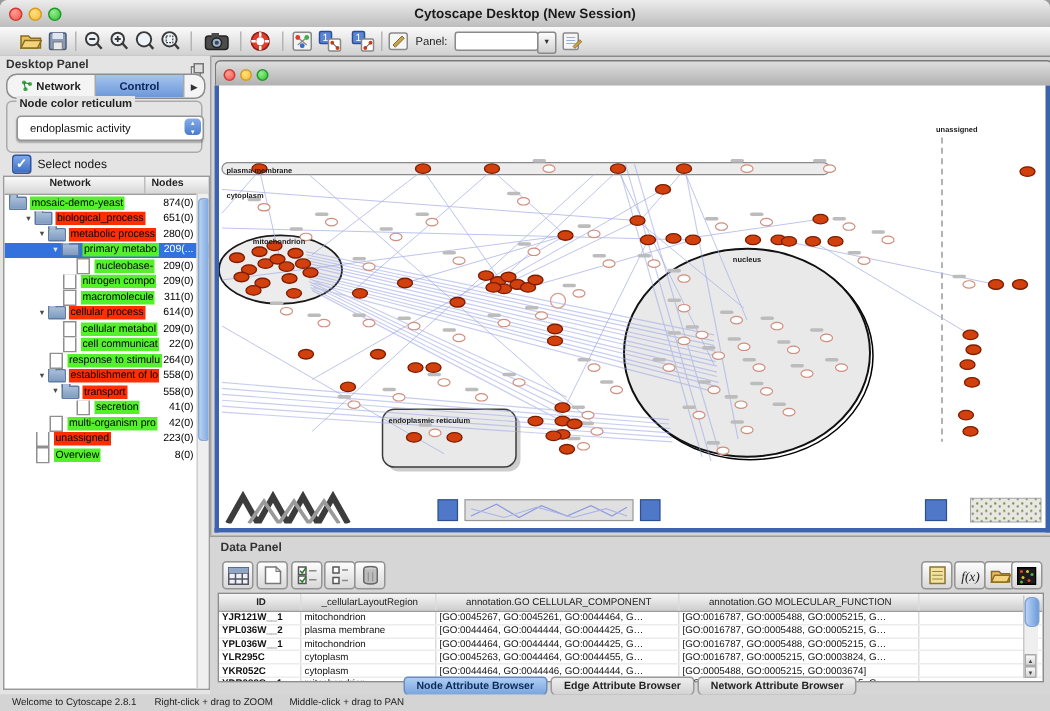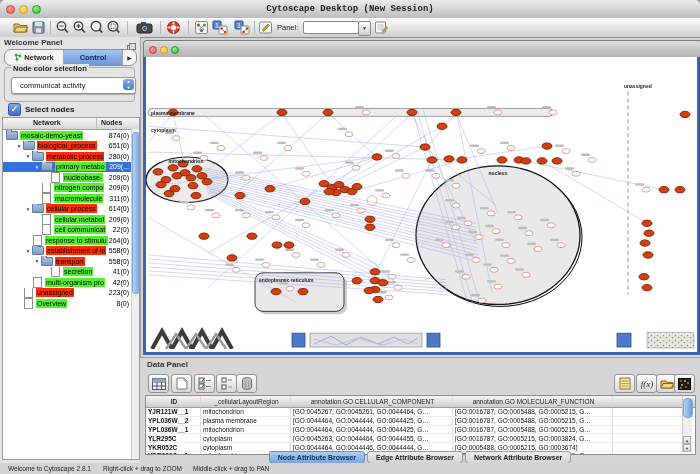--- a/index.html
+++ b/index.html
@@ -4,21 +4,21 @@
 <style>
   html,body{margin:0;padding:0;background:#9a9a9a;font-family:"Liberation Sans",sans-serif;}
   .app{position:relative;width:700px;height:474px;background:#d4d4d4;overflow:hidden;border-radius:5px 5px 0 0;}
   .abs{position:absolute;}
   
   .titlebar{left:0;top:0;width:700px;height:18px;background:linear-gradient(#ececec,#bdbdbd);border-bottom:1px solid #7d7d7d;border-radius:5px 5px 0 0;}
   .tl{width:7px;height:7px;border-radius:50%;top:5px;}
   .tl.r{background:radial-gradient(circle at 35% 30%,#ff9d96,#f9564c);border:0.5px solid #ce3a30;}
   .tl.y{background:radial-gradient(circle at 35% 30%,#ffe083,#f9bc33);border:0.5px solid #d79c1e;}
   .tl.g{background:radial-gradient(circle at 35% 30%,#95ee8e,#32c337);border:0.5px solid #1f9a28;}
-  .win-title{width:100%;text-align:center;top:4px;font-size:9px;font-weight:bold;color:#1a1a1a;font-family:Liberation Mono, monospace;}
+  .win-title{width:100%;text-align:center;top:4px;font-size:9px;font-weight:bold;color:#1a1a1a;}
   
   .toolbar{left:0;top:18px;width:700px;height:19px;background:linear-gradient(#fbfbfb,#d0d0d0);border-bottom:1px solid #8b8b8b;}
   .tb-ic{top:2px;width:15px;height:15px;}
   .tb-sep{top:3px;width:1px;height:13px;background:#b5b5b5;}
   .search-label{top:5px;font-size:7.5px;color:#222;}
   .search-input{left:303px;top:3px;width:50px;height:11px;border:1px solid #8a8a8a;border-radius:2px;background:#fff;font-size:7px;padding:0 2px;}
   .drop-btn{left:358px;top:3px;width:11px;height:13px;background:linear-gradient(#fdfdfd,#cfcfcf);border:1px solid #8a8a8a;border-radius:2px;font-size:5px;color:#333;text-align:center;line-height:13px;}
   
   .control-panel{left:0;top:37px;width:140px;height:426px;background:#e4e4e4;border-right:1px solid #a2a2a2;}
   .cp-header-text{left:4px;top:1px;font-size:8px;font-weight:bold;color:#333;}
@@ -26,21 +26,21 @@
   .cp-tabs{left:4px;top:12px;width:131px;height:15px;background:#f4f4f4;border:1px solid #8d8d8d;border-radius:7px;display:flex;overflow:hidden;}
   .cp-tab{flex:1;display:flex;align-items:center;justify-content:center;font-size:7.5px;font-weight:bold;color:#222;border-right:1px solid #a8a8a8;gap:2px;}
   .cp-tab.sel{background:linear-gradient(#a6c4f0,#6b97d8);color:#09255a;}
   .cp-tab-arrow{width:13px;display:flex;align-items:center;justify-content:center;font-size:6px;color:#333;}
   .groupbox{left:4px;top:30px;width:129px;height:33px;border:1px solid #ababab;border-radius:4px;}
   .groupbox-title{left:6px;top:-4px;background:#e4e4e4;padding:0 2px;font-size:7.5px;font-weight:bold;color:#222;}
   .dropdown{left:6px;top:9px;width:115px;height:15px;background:#fff;border:1px solid #939393;border-radius:3px;box-shadow:0 1px 1px rgba(0,0,0,.25);font-size:7.5px;color:#111;line-height:15px;padding-left:8px;}
   .stepper{right:1px;top:1px;width:11px;height:11px;background:linear-gradient(#86acе8,#4a7bce);background:linear-gradient(#86ace8,#4a7bce);border-radius:3px;color:#fff;font-size:4px;line-height:5.5px;text-align:center;}
   .cb-row{left:8px;top:66px;display:flex;align-items:center;gap:4px;}
   .checkbox{width:11px;height:11px;border-radius:2.5px;background:linear-gradient(#7fa8e6,#3c6fc4);border:1px solid #2d55a0;color:#fff;font-size:9px;line-height:10px;text-align:center;font-weight:bold;}
-  .cb-label{font-size:8px;color:#111;font-weight:bold;}
+  .cb-label{font-size:8px;color:#111;}
   .tree{left:2px;top:80px;width:136px;height:341px;background:#fff;border:1px solid #9a9a9a;overflow:hidden;}
   .tree-head{position:relative;height:11px;background:linear-gradient(#fafafa,#d6d6d6);border-bottom:1px solid #9d9d9d;font-size:7px;font-weight:bold;color:#222;}
   .th-net{position:absolute;left:30px;top:1px;}
   .th-nodes{position:absolute;left:98px;top:1px;}
   .th-div{position:absolute;left:93px;top:0;width:1px;height:11px;background:#bdbdbd;}
   .trow{position:relative;height:10.5px;display:flex;align-items:center;white-space:nowrap;overflow:hidden;}
   .trow.sel{background:#3372dd;}
   .tri{display:inline-block;width:8px;font-size:5px;color:#4a4a4a;text-align:center;flex:none;}
   .trow.sel .tri{color:#dbe6fa;}
   .sp{display:inline-block;width:8px;flex:none;}
@@ -176,21 +176,21 @@
     <span class="abs tb-ic" style="left:374px;"><svg width="15" height="15">
           <rect x="1.5" y="2" width="10" height="11" rx="1" fill="#f6f6f6" stroke="#8a8a8a"></rect>
           <line x1="3.5" y1="5" x2="9.5" y2="5" stroke="#9bb0d0" stroke-width="0.8"></line>
           <line x1="3.5" y1="7" x2="9.5" y2="7" stroke="#9bb0d0" stroke-width="0.8"></line>
           <line x1="3.5" y1="9" x2="9.5" y2="9" stroke="#9bb0d0" stroke-width="0.8"></line>
           <path d="M8 11 L12.5 6.5 L13.8 7.8 L9.3 12.3 Z" fill="#caa24a" stroke="#7a6020" stroke-width="0.5"></path>
         </svg></span>
   </div>
 
   <div class="abs control-panel">
-    <span class="abs cp-header-text">Welcome Panel</span>
+    <span class="abs cp-header-text">Desktop Panel</span>
     <span class="abs panel-float"><svg width="9" height="9">
           <rect x="0.5" y="2.5" width="6" height="6" fill="none" stroke="#777"></rect>
           <rect x="2.5" y="0.5" width="6" height="6" fill="#ddd" stroke="#777"></rect>
         </svg></span>
     <div class="abs cp-tabs">
       <div class="cp-tab">
         <span><svg width="8" height="8">
               <circle cx="2" cy="2" r="1.4" fill="#3fae4a"></circle>
               <circle cx="6" cy="3" r="1.4" fill="#3fae4a"></circle>
               <circle cx="3" cy="6.5" r="1.4" fill="#3fae4a"></circle>
@@ -198,23 +198,23 @@
               <line x1="2" y1="2" x2="3" y2="6.5" stroke="#2a7a33" stroke-width="0.7"></line>
             </svg></span>
         <span>Network</span>
       </div>
       <div class="cp-tab sel">
         <span>Control</span>
       </div>
       <div class="cp-tab-arrow">▶</div>
     </div>
     <div class="abs groupbox">
-      <span class="abs groupbox-title">Node color selection</span>
+      <span class="abs groupbox-title">Node color reticulum</span>
       <div class="abs dropdown">
-        <span>communicat activity</span>
+        <span>endoplasmic activity</span>
         <div class="abs stepper">▲<br>▼</div>
       </div>
     </div>
     <div class="abs cb-row">
       <div class="checkbox">✓</div>
       <span class="cb-label">Select nodes</span>
     </div>
 
     <div class="abs tree">
       <div class="tree-head">

